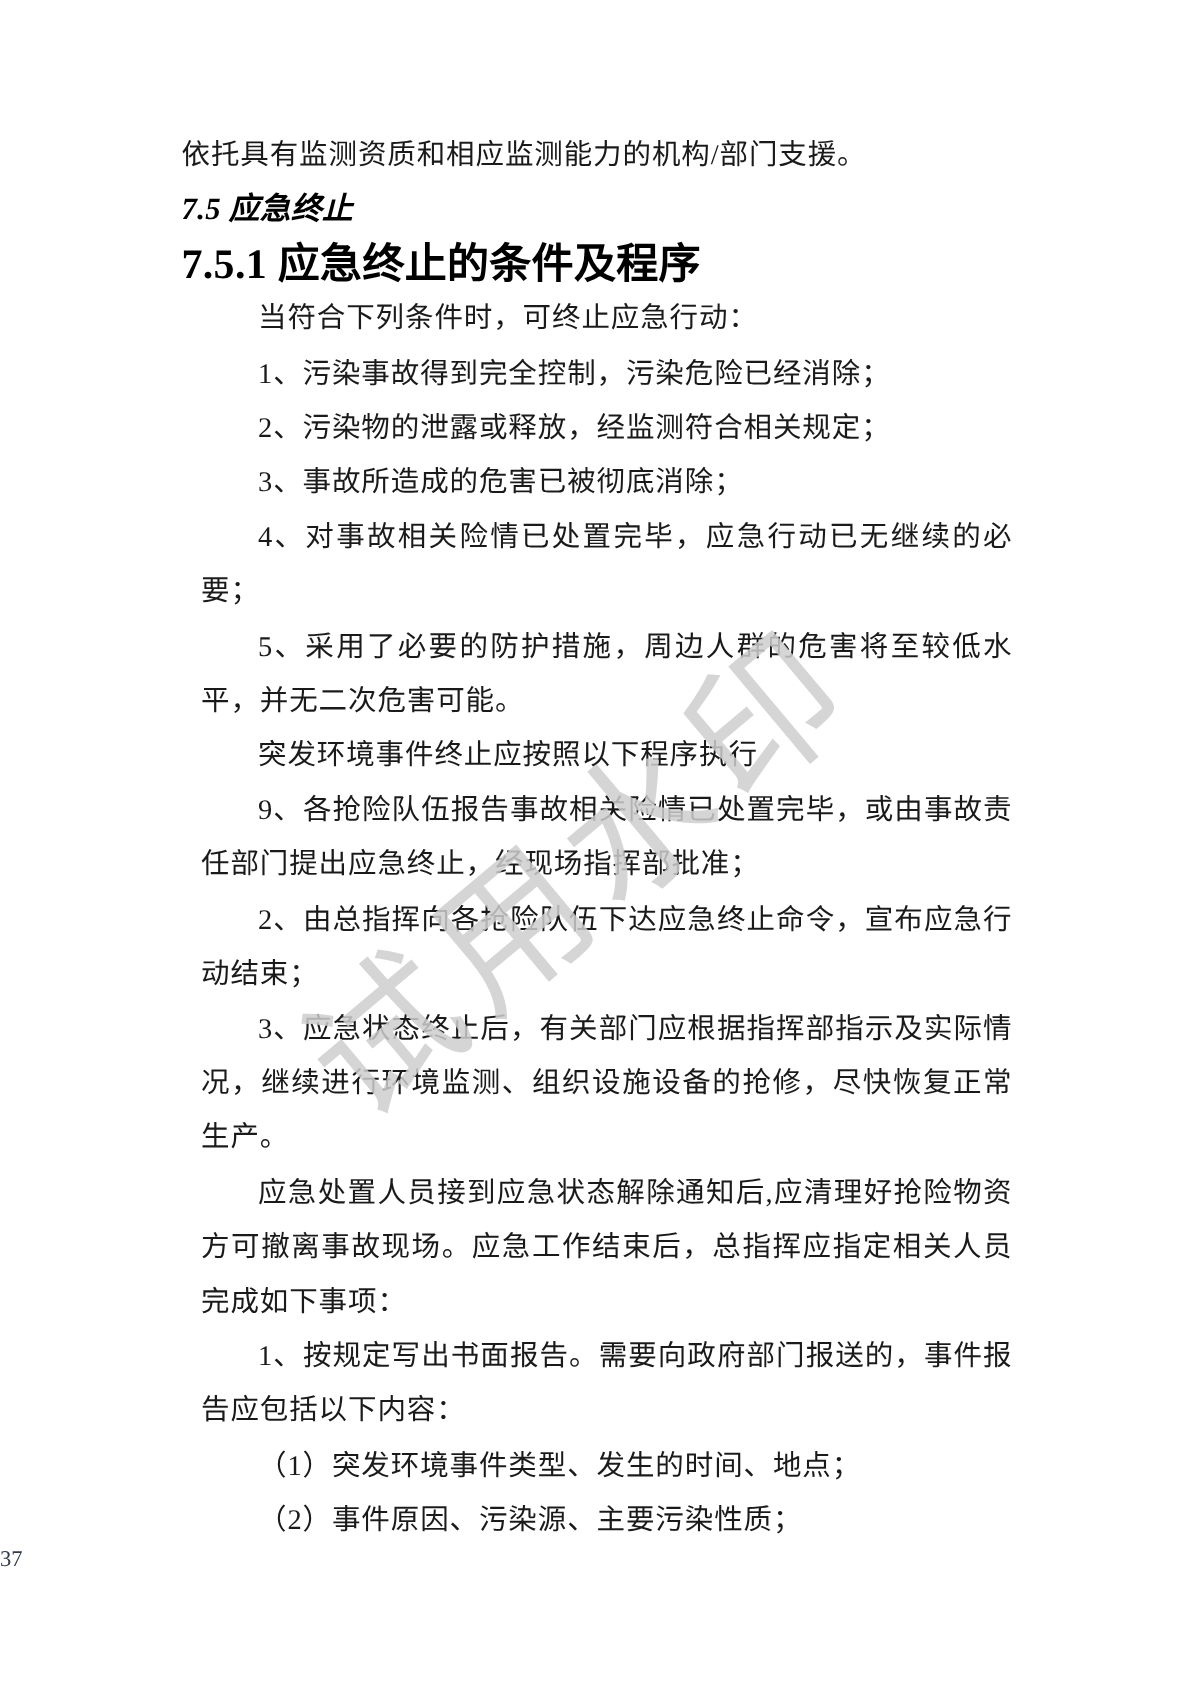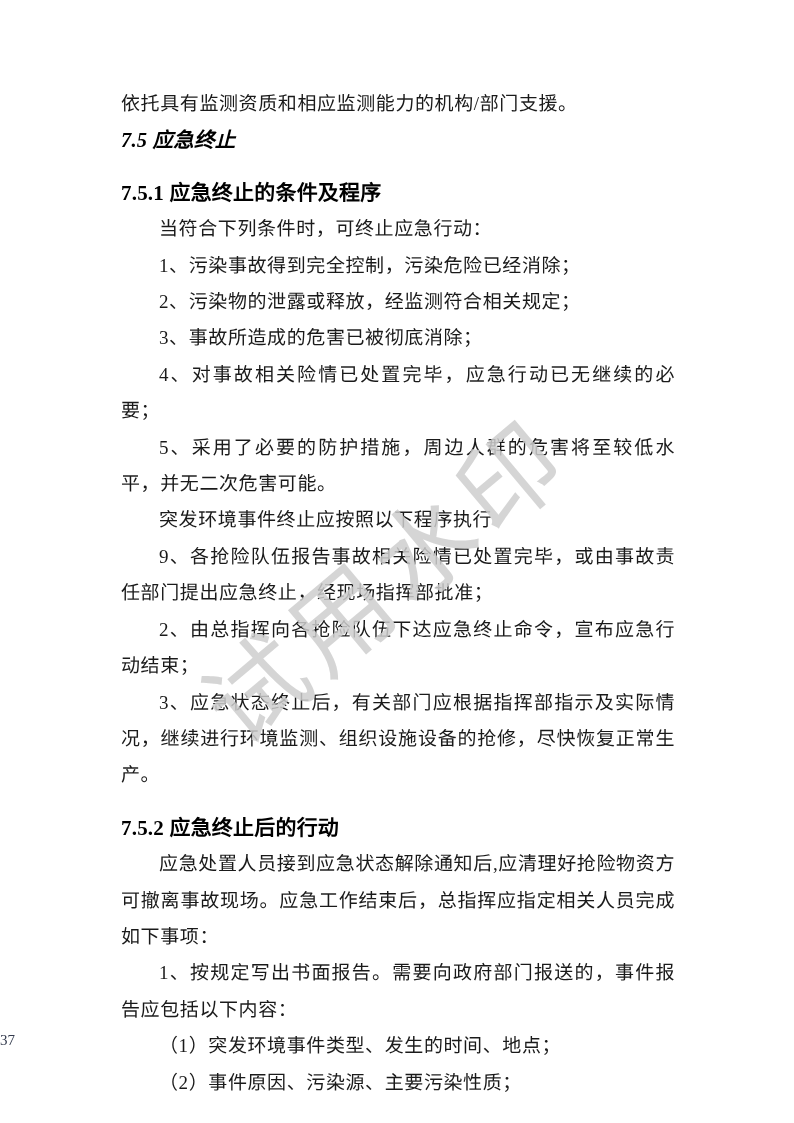--- a/index.html
+++ b/index.html
@@ -32,30 +32,30 @@
     z-index: 1;
   }
   .para {
     margin: 0;
     font-size: 19px;
     line-height: 36.4px;
     color: var(--text-color);
     text-align: justify;
     letter-spacing: 0.6px;
   }
-  .para.indent { text-indent: 2em; }
+  .para.indent { text-indent: 2em; margin-left: 13px; }
   .para.heading1,
   .para.heading2 {
     font-weight: bold;
     text-align: left;
     letter-spacing: 0.2px;
     color: #000000;
   }
   .para.heading1 { font-size: 20.5px; font-style: italic; }
-  .para.heading2 { font-size: 21px; margin-top: 16px; }
+  .para.heading2 { font-size: 28px; }
   .watermark {
     position: absolute;
     left: 382px;
     top: 575px;
     transform: translate(-50%, -50%) rotate(-40deg);
     transform-origin: center center;
     font-size: 100px;
     letter-spacing: 10px;
     white-space: nowrap;
     color: var(--watermark-color);
@@ -92,21 +92,20 @@
       <p class="para body indent">当符合下列条件时，可终止应急行动：</p>
       <p class="para body indent">1、污染事故得到完全控制，污染危险已经消除；</p>
       <p class="para body indent">2、污染物的泄露或释放，经监测符合相关规定；</p>
       <p class="para body indent">3、事故所造成的危害已被彻底消除；</p>
       <p class="para body indent">4、对事故相关险情已处置完毕，应急行动已无继续的必要；</p>
       <p class="para body indent">5、采用了必要的防护措施，周边人群的危害将至较低水平，并无二次危害可能。</p>
       <p class="para body indent">突发环境事件终止应按照以下程序执行</p>
       <p class="para body indent">9、各抢险队伍报告事故相关险情已处置完毕，或由事故责任部门提出应急终止，经现场指挥部批准；</p>
       <p class="para body indent">2、由总指挥向各抢险队伍下达应急终止命令，宣布应急行动结束；</p>
       <p class="para body indent">3、应急状态终止后，有关部门应根据指挥部指示及实际情况，继续进行环境监测、组织设施设备的抢修，尽快恢复正常生产。</p>
-      <p class="para heading2">7.5.2 应急终止后的行动</p>
       <p class="para body indent">应急处置人员接到应急状态解除通知后,应清理好抢险物资方可撤离事故现场。应急工作结束后，总指挥应指定相关人员完成如下事项：</p>
       <p class="para body indent">1、按规定写出书面报告。需要向政府部门报送的，事件报告应包括以下内容：</p>
       <p class="para body indent">（1）突发环境事件类型、发生的时间、地点；</p>
       <p class="para body indent">（2）事件原因、污染源、主要污染性质；</p>
     </main>
 
   <div class="page-number">37</div>
 
 </div>
 

